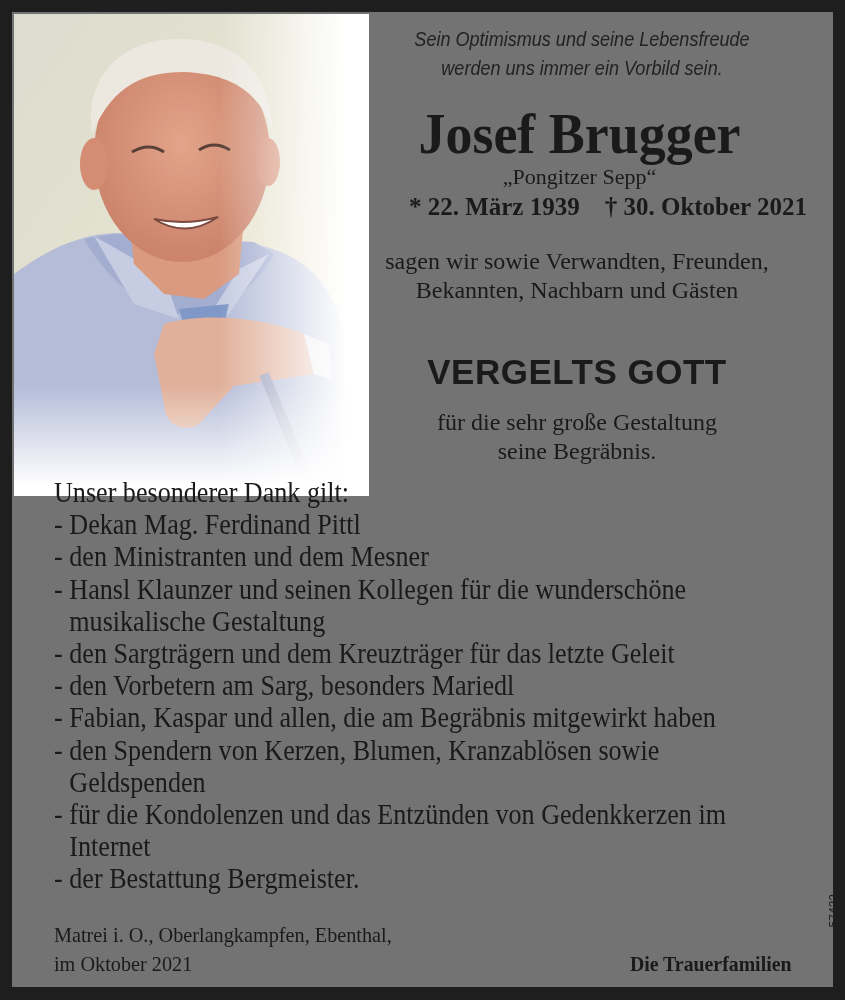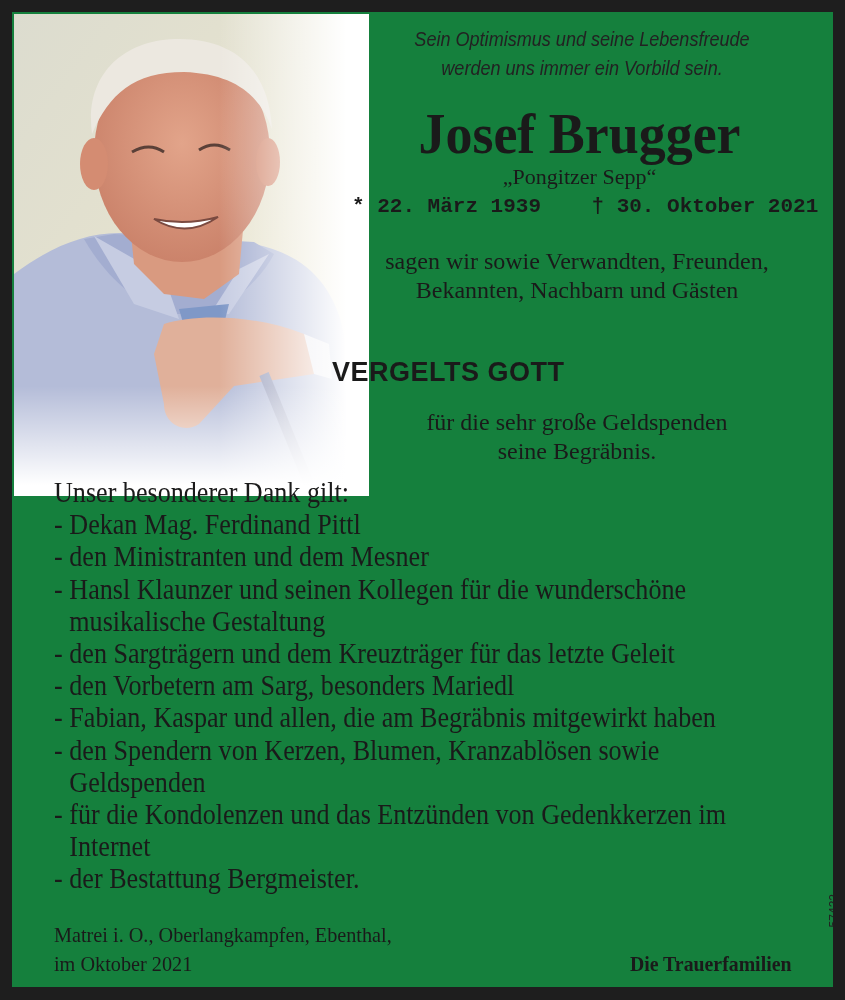--- a/index.html
+++ b/index.html
@@ -1,39 +1,39 @@
 <!DOCTYPE html>
 <html><head>
 <meta charset="utf-8">
 <style>
   html, body { margin:0; padding:0; }
   body { width:845px; height:1000px; background:#1e1e1e; position:relative; overflow:hidden; }
-  .card { position:absolute; left:12px; top:12px; width:821px; height:975px; background:#15803d; overflow:hidden; }
+  .card { position:absolute; left:12px; top:12px; width:821px; height:975px; background:#737373; overflow:hidden; }
   .photo { position:absolute; left:2px; top:2px; width:355px; height:482px; overflow:hidden; }
   .photo svg { display:block; }
   .photo .fade-r { position:absolute; right:0; top:0; width:150px; height:100%;
      background:linear-gradient(to right, rgba(255,255,255,0), #fff 85%); }
   .photo .fade-b { position:absolute; left:0; bottom:0; width:100%; height:110px;
      background:linear-gradient(to bottom, rgba(255,255,255,0), #fff 90%); }
 
   .quote { position:absolute; left:340px; width:460px; top:12px; text-align:center;
      font-family:"Liberation Sans", sans-serif; font-style:italic; font-size:21px; line-height:29px;
      color:#222; transform:scaleX(0.86); transform-origin:center top; }
   .name { position:absolute; left:340px; width:455px; top:90px; text-align:center;
      font-family:"Liberation Serif", serif; font-weight:bold; font-size:58px; line-height:64px; color:#1a1a1a;
      transform:scaleX(0.93); transform-origin:center top; }
   .nick { position:absolute; left:340px; width:455px; top:152px; text-align:center;
      font-family:"Liberation Serif", serif; font-weight:normal; font-size:22px; line-height:26px; color:#1a1a1a; }
   .dates { position:absolute; left:340px; width:455px; top:180px; text-align:right;
-     font-family:Liberation Mono, monospace; font-weight:bold; font-size:21px; line-height:30px; color:#1a1a1a;
+     font-family:Liberation Serif, serif; font-weight:bold; font-size:25px; line-height:30px; color:#1a1a1a;
      white-space:pre; }
   .thanks { position:absolute; left:320px; width:490px; top:235px; text-align:center;
      font-family:"Liberation Serif", serif; font-size:24px; line-height:29px; color:#1a1a1a; }
-  .vergelts { position:absolute; left:320px; width:490px; top:344px; 
-     font-family:"Liberation Sans", sans-serif; font-weight:bold; font-size:27px; line-height:32px; color:#1a1a1a;
+  .vergelts { position:absolute; left:320px; width:490px; top:344px; text-align:center;
+     font-family:"Liberation Sans", sans-serif; font-weight:bold; font-size:35px; line-height:32px; color:#1a1a1a;
      letter-spacing:0.5px; }
   .anteil { position:absolute; left:320px; width:490px; top:396px; text-align:center;
      font-family:"Liberation Serif", serif; font-size:24px; line-height:29px; color:#1a1a1a; }
 
   .dank { position:absolute; left:42px; top:464px; width:740px;
      font-family:"Liberation Serif", serif; font-size:29px; line-height:32.2px; color:#1a1a1a; }
   .dank .head { white-space:nowrap; transform:scaleX(0.9); transform-origin:left top; }
   .dank ul { list-style:none; margin:0; padding:0; }
   .dank li { position:relative; padding-left:17px; transform:scaleX(0.9); transform-origin:left top; width:820px; }
   .dank li .dash { position:absolute; left:0; top:0; }
@@ -105,21 +105,21 @@
   <div class="dates">* 22. März 1939    † 30. Oktober 2021</div>
 
   <div class="thanks">
     <div>sagen wir sowie Verwandten, Freunden,</div>
     <div>Bekannten, Nachbarn und Gästen</div>
   </div>
 
   <div class="vergelts">VERGELTS GOTT</div>
 
   <div class="anteil">
-    <div>für die sehr große Geldspenden</div>
+    <div>für die sehr große Gestaltung</div>
     <div>seine Begräbnis.</div>
   </div>
 
   <div class="dank">
     <div class="head">Unser besonderer Dank gilt:</div>
     <ul>
       <li><span class="dash">-</span><span>Dekan Mag. Ferdinand Pittl</span></li>
       <li><span class="dash">-</span><span>den Ministranten und dem Mesner</span></li>
       <li><span class="dash">-</span><span>Hansl Klaunzer und seinen Kollegen für die wunderschöne</span><br><span>musikalische Gestaltung</span></li>
       <li><span class="dash">-</span><span>den Sargträgern und dem Kreuzträger für das letzte Geleit</span></li>

